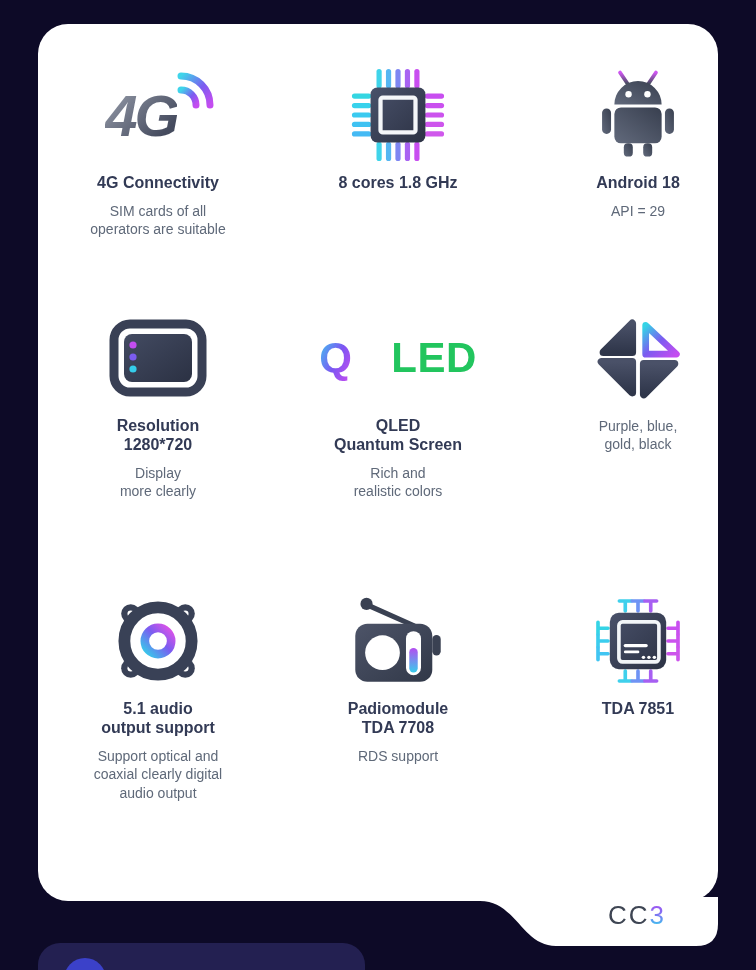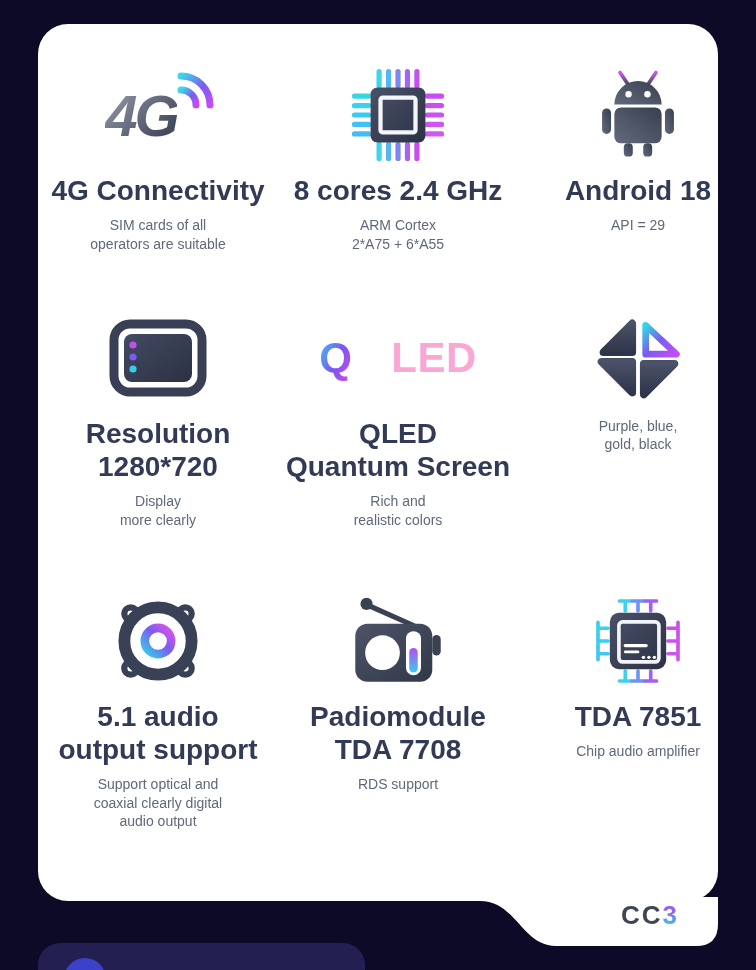--- a/index.html
+++ b/index.html
@@ -8,40 +8,40 @@
     background:#0d0a27;
     font-family:"Liberation Sans", sans-serif;
     position:relative;overflow:hidden;
   }
   .card{
     position:absolute;left:38px;top:24px;width:680px;height:877px;
     background:#ffffff;border-radius:30px;
   }
   .tab-svg{position:absolute;left:480px;top:897px;width:238px;height:50px;}
   .cc3{
-    position:absolute;left:604px;top:901px;width:92px;height:28px;
+    position:absolute;left:591px;top:901px;width:92px;height:28px;
     display:flex;justify-content:center;align-items:center;
-    font-size:26px;font-weight:700;letter-spacing:2px;line-height:28px;
+    font-size:26px;font-weight:400;letter-spacing:2px;line-height:28px;
   }
   .cc3 .cc{color:#3e4553;}
   .cc3 .three{
     background:linear-gradient(180deg,#a055f2 15%,#7a77f2 50%,#38c9ee 90%);
     -webkit-background-clip:text;background-clip:text;
     -webkit-text-fill-color:transparent;color:transparent;
   }
   .grid{
     position:absolute;left:38px;top:16px;width:720px;
     display:grid;grid-template-columns:1fr 1fr 1fr;
     grid-template-rows:243px 283px auto;
     padding-top:48px;box-sizing:border-box;
   }
   .cell{display:flex;flex-direction:column;align-items:center;text-align:center;}
   .icon-box{height:102px;display:flex;align-items:center;justify-content:center;margin-bottom:8px;}
   .title{
-    margin:0 0 9px;font-size:28px;font-weight:700;color:#323a55;
+    margin:0 0 9px;font-size:16px;font-weight:700;color:#323a55;
     line-height:1.18;white-space:pre-line;
   }
   .sub{
     margin:0;font-size:14px;font-weight:400;color:#5f6979;
     line-height:1.32;white-space:pre-line;
   }
   
   .fourg{position:relative;padding-right:34px;}
   .fourg-text{
     font-size:58px;font-weight:800;font-style:italic;letter-spacing:-3px;
@@ -50,21 +50,21 @@
     -webkit-text-fill-color:transparent;color:transparent;
   }
   .fourg-arcs{position:absolute;right:-8px;top:-16px;}
   
   .qled{font-size:42px;font-weight:800;letter-spacing:0.5px;line-height:1;}
   .qled .q{
     background:linear-gradient(115deg,#3ec6f0 5%,#7d55f2 55%,#c44df0 95%);
     -webkit-background-clip:text;background-clip:text;
     -webkit-text-fill-color:transparent;color:transparent;
   }
-  .qled .led{color:#f9a8d4;margin-left:39px;}
+  .qled .led{color:#22c55e;margin-left:39px;}
   .next-card{
     position:absolute;left:38px;top:943px;width:327px;height:40px;
     background:#232051;border-radius:22px 22px 0 0;
   }
   .next-dot{
     position:absolute;left:26px;top:15px;width:42px;height:42px;border-radius:50%;
     background:#3b41c9;
   }
 </style>
 </head>
@@ -127,23 +127,21 @@
 
           <path d="M86 35 H101" stroke="#c84ef0" stroke-width="5.5" stroke-linecap="round"></path>
           <path d="M86 45 H101" stroke="#ca50ef" stroke-width="5.5" stroke-linecap="round"></path>
           <path d="M86 55 H101" stroke="#cc53ee" stroke-width="5.5" stroke-linecap="round"></path>
           <path d="M86 65 H101" stroke="#ce55ed" stroke-width="5.5" stroke-linecap="round"></path>
           <path d="M86 75 H101" stroke="#d058ec" stroke-width="5.5" stroke-linecap="round"></path>
           <rect x="26" y="26" width="58" height="58" rx="7" fill="url(#gcpu)"></rect>
           <rect x="36.5" y="36.5" width="37" height="37" rx="2.5" fill="none" stroke="#f4f6f9" stroke-width="4.5"></rect>
         </svg>
       </div>
-      <h3 class="title">8 cores 2.4 GHz</h3>
-      <p class="sub">ARM Cortex
-2*A75 + 6*A55</p>
+      <h3 class="title">8 cores 1.8 GHz</h3>
     </div>
 
     <div class="cell">
       <div class="icon-box">
         <svg width="104" height="98" viewBox="0 0 110 100">
           <defs>
             <linearGradient id="gand" x1="1" y1="0" x2="0" y2="1">
               <stop offset="0" stop-color="#383f4f"></stop>
                 <stop offset="1" stop-color="#626a7c"></stop>
             </linearGradient>
@@ -310,21 +308,20 @@
           <rect x="24" y="24" width="62" height="62" rx="10" fill="url(#gamp)"></rect>
           <rect x="34" y="34" width="44" height="44" rx="4" fill="none" stroke="#f2f5f8" stroke-width="4"></rect>
           <path d="M41 60 H64" stroke="#ffffff" stroke-width="3.5" stroke-linecap="round"></path>
           <path d="M41 67 H55" stroke="#ffffff" stroke-width="3" stroke-linecap="round"></path>
           <circle cx="61" cy="73" r="1.9" fill="#ffffff"></circle>
           <circle cx="67" cy="73" r="1.9" fill="#ffffff"></circle>
           <circle cx="73" cy="73" r="1.9" fill="#ffffff"></circle>
         </svg>
       </div>
       <h3 class="title">TDA 7851</h3>
-      <p class="sub">Chip audio amplifier</p>
     </div>
 
   </div>
 
   <svg class="tab-svg" viewBox="0 0 238 50" preserveAspectRatio="none">
     <path d="M0 0 L238 0 L238 27 Q238 49 216 49 L76 49 C42 49 36 4 0 4 Z" fill="#ffffff"></path>
   </svg>
   <div class="cc3">
     <span class="cc">CC</span>
       <span class="three">3</span>

